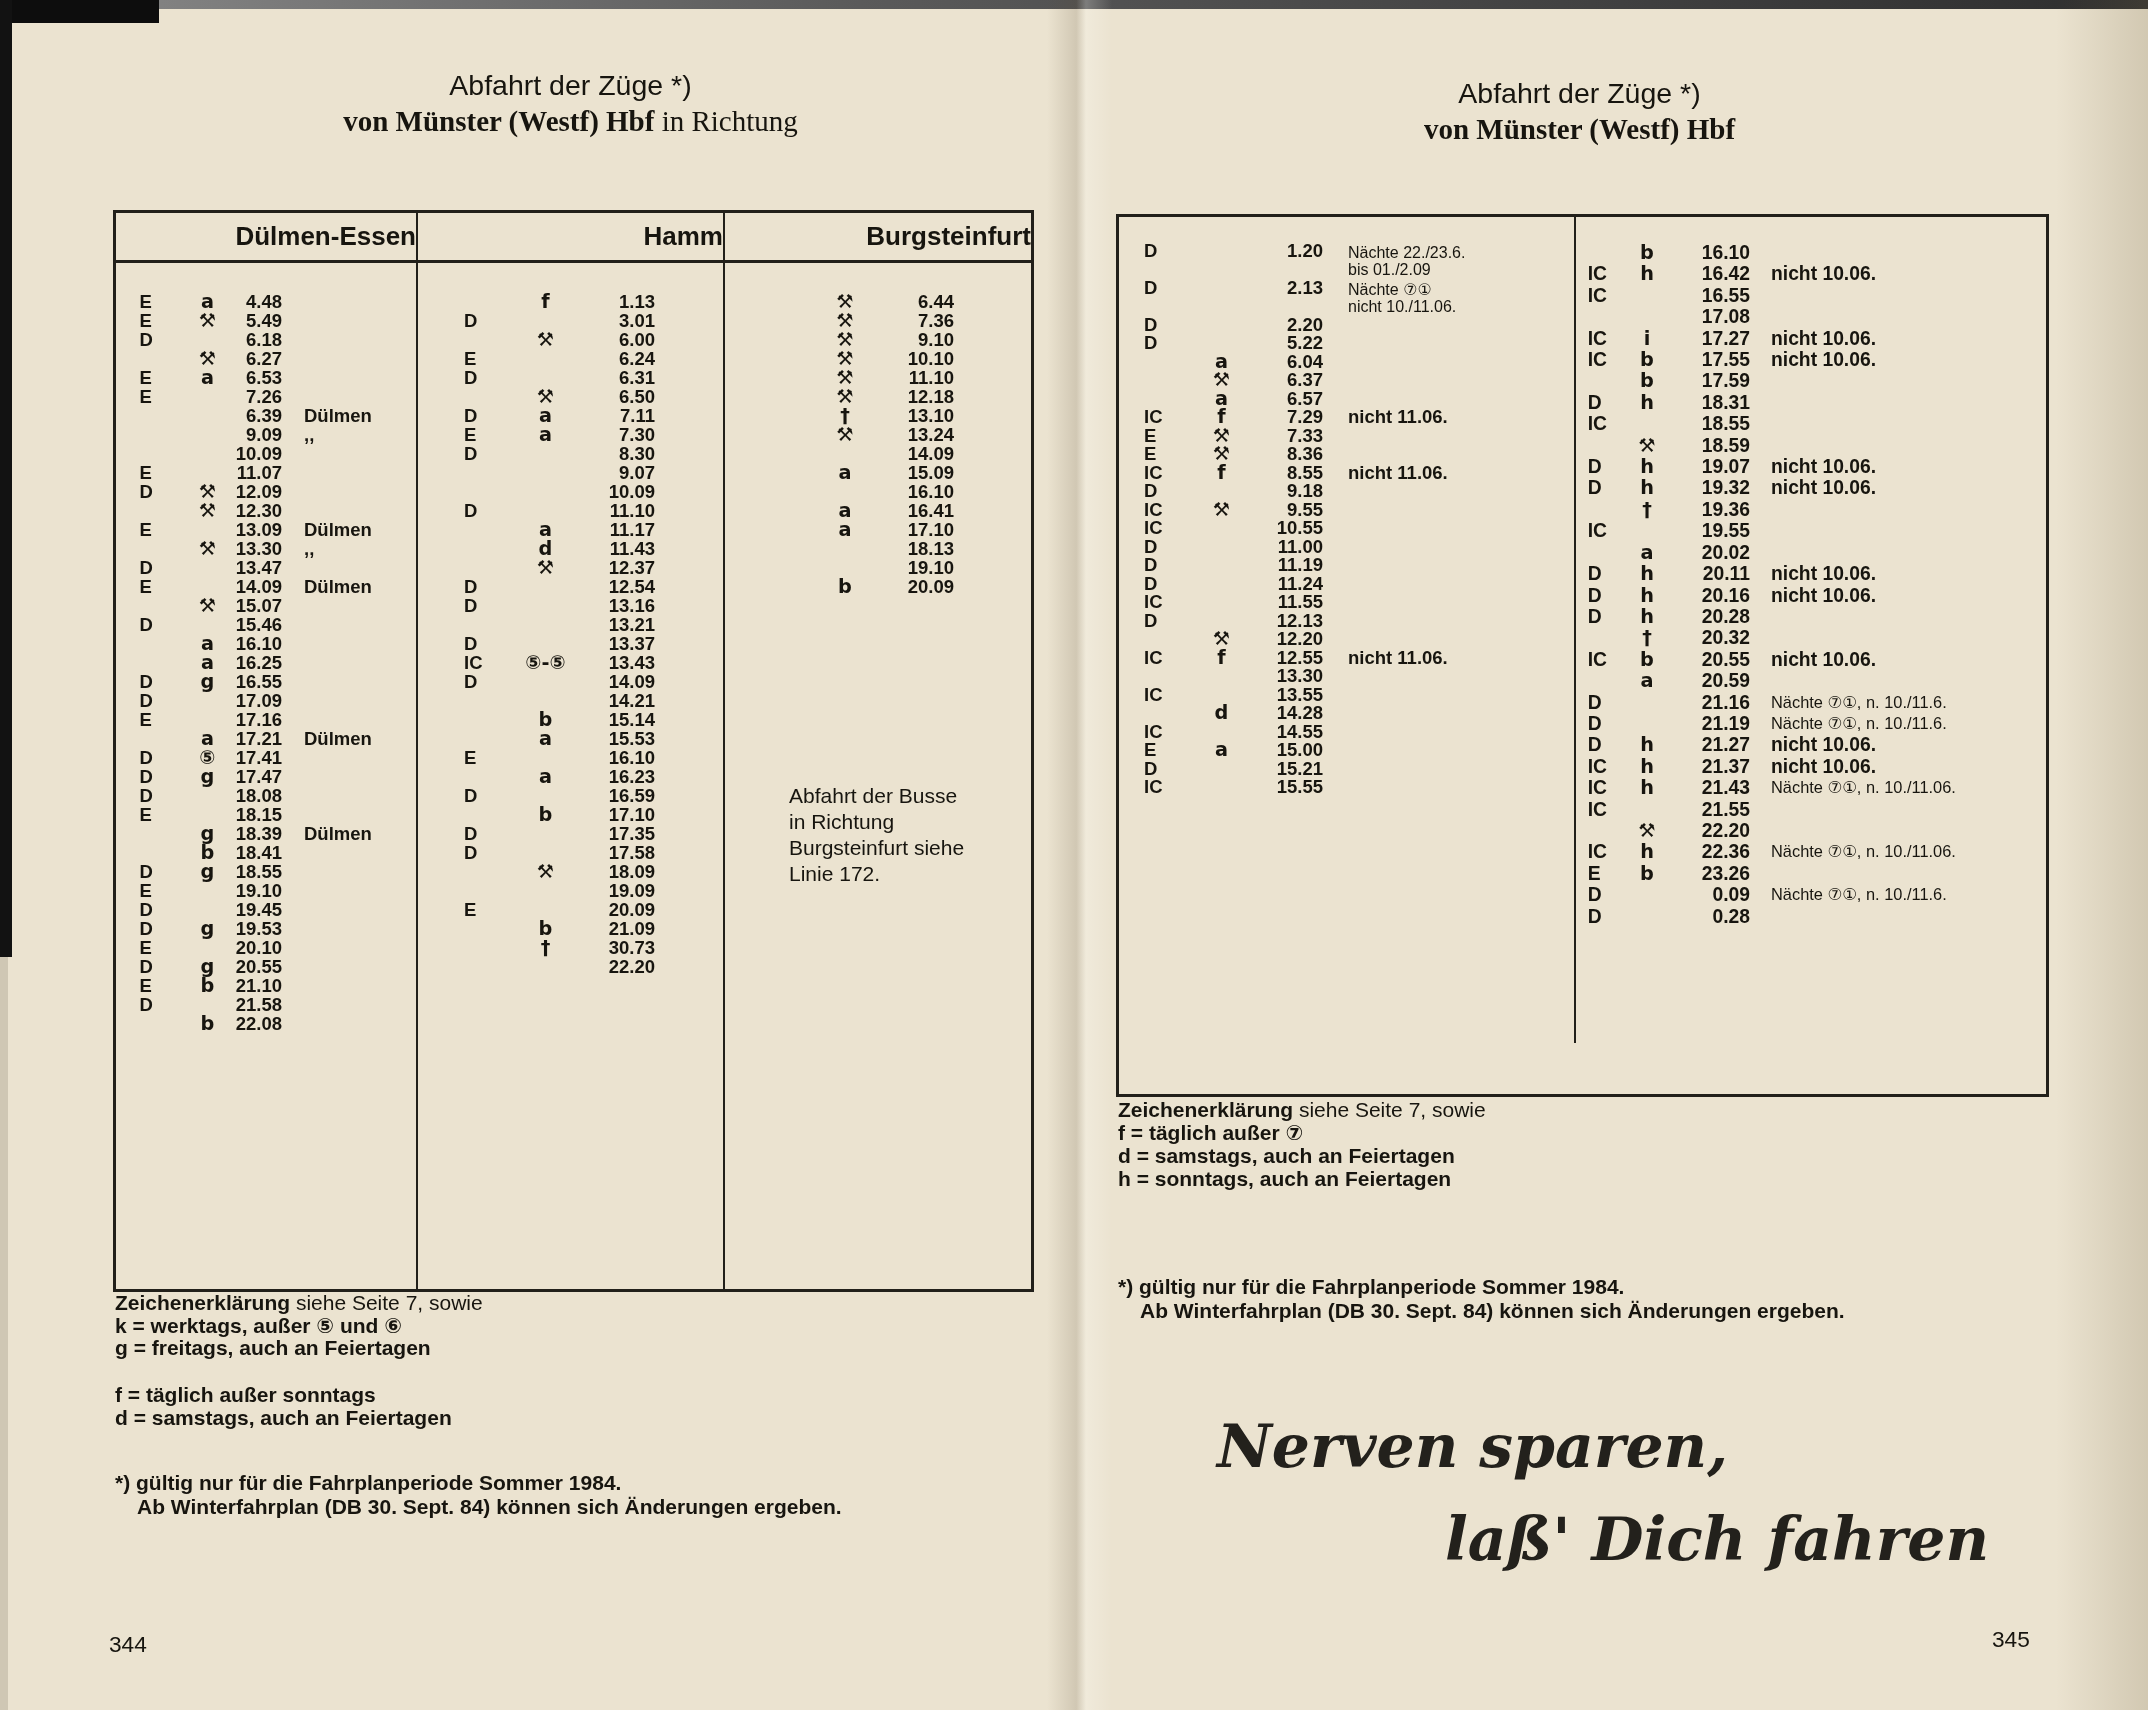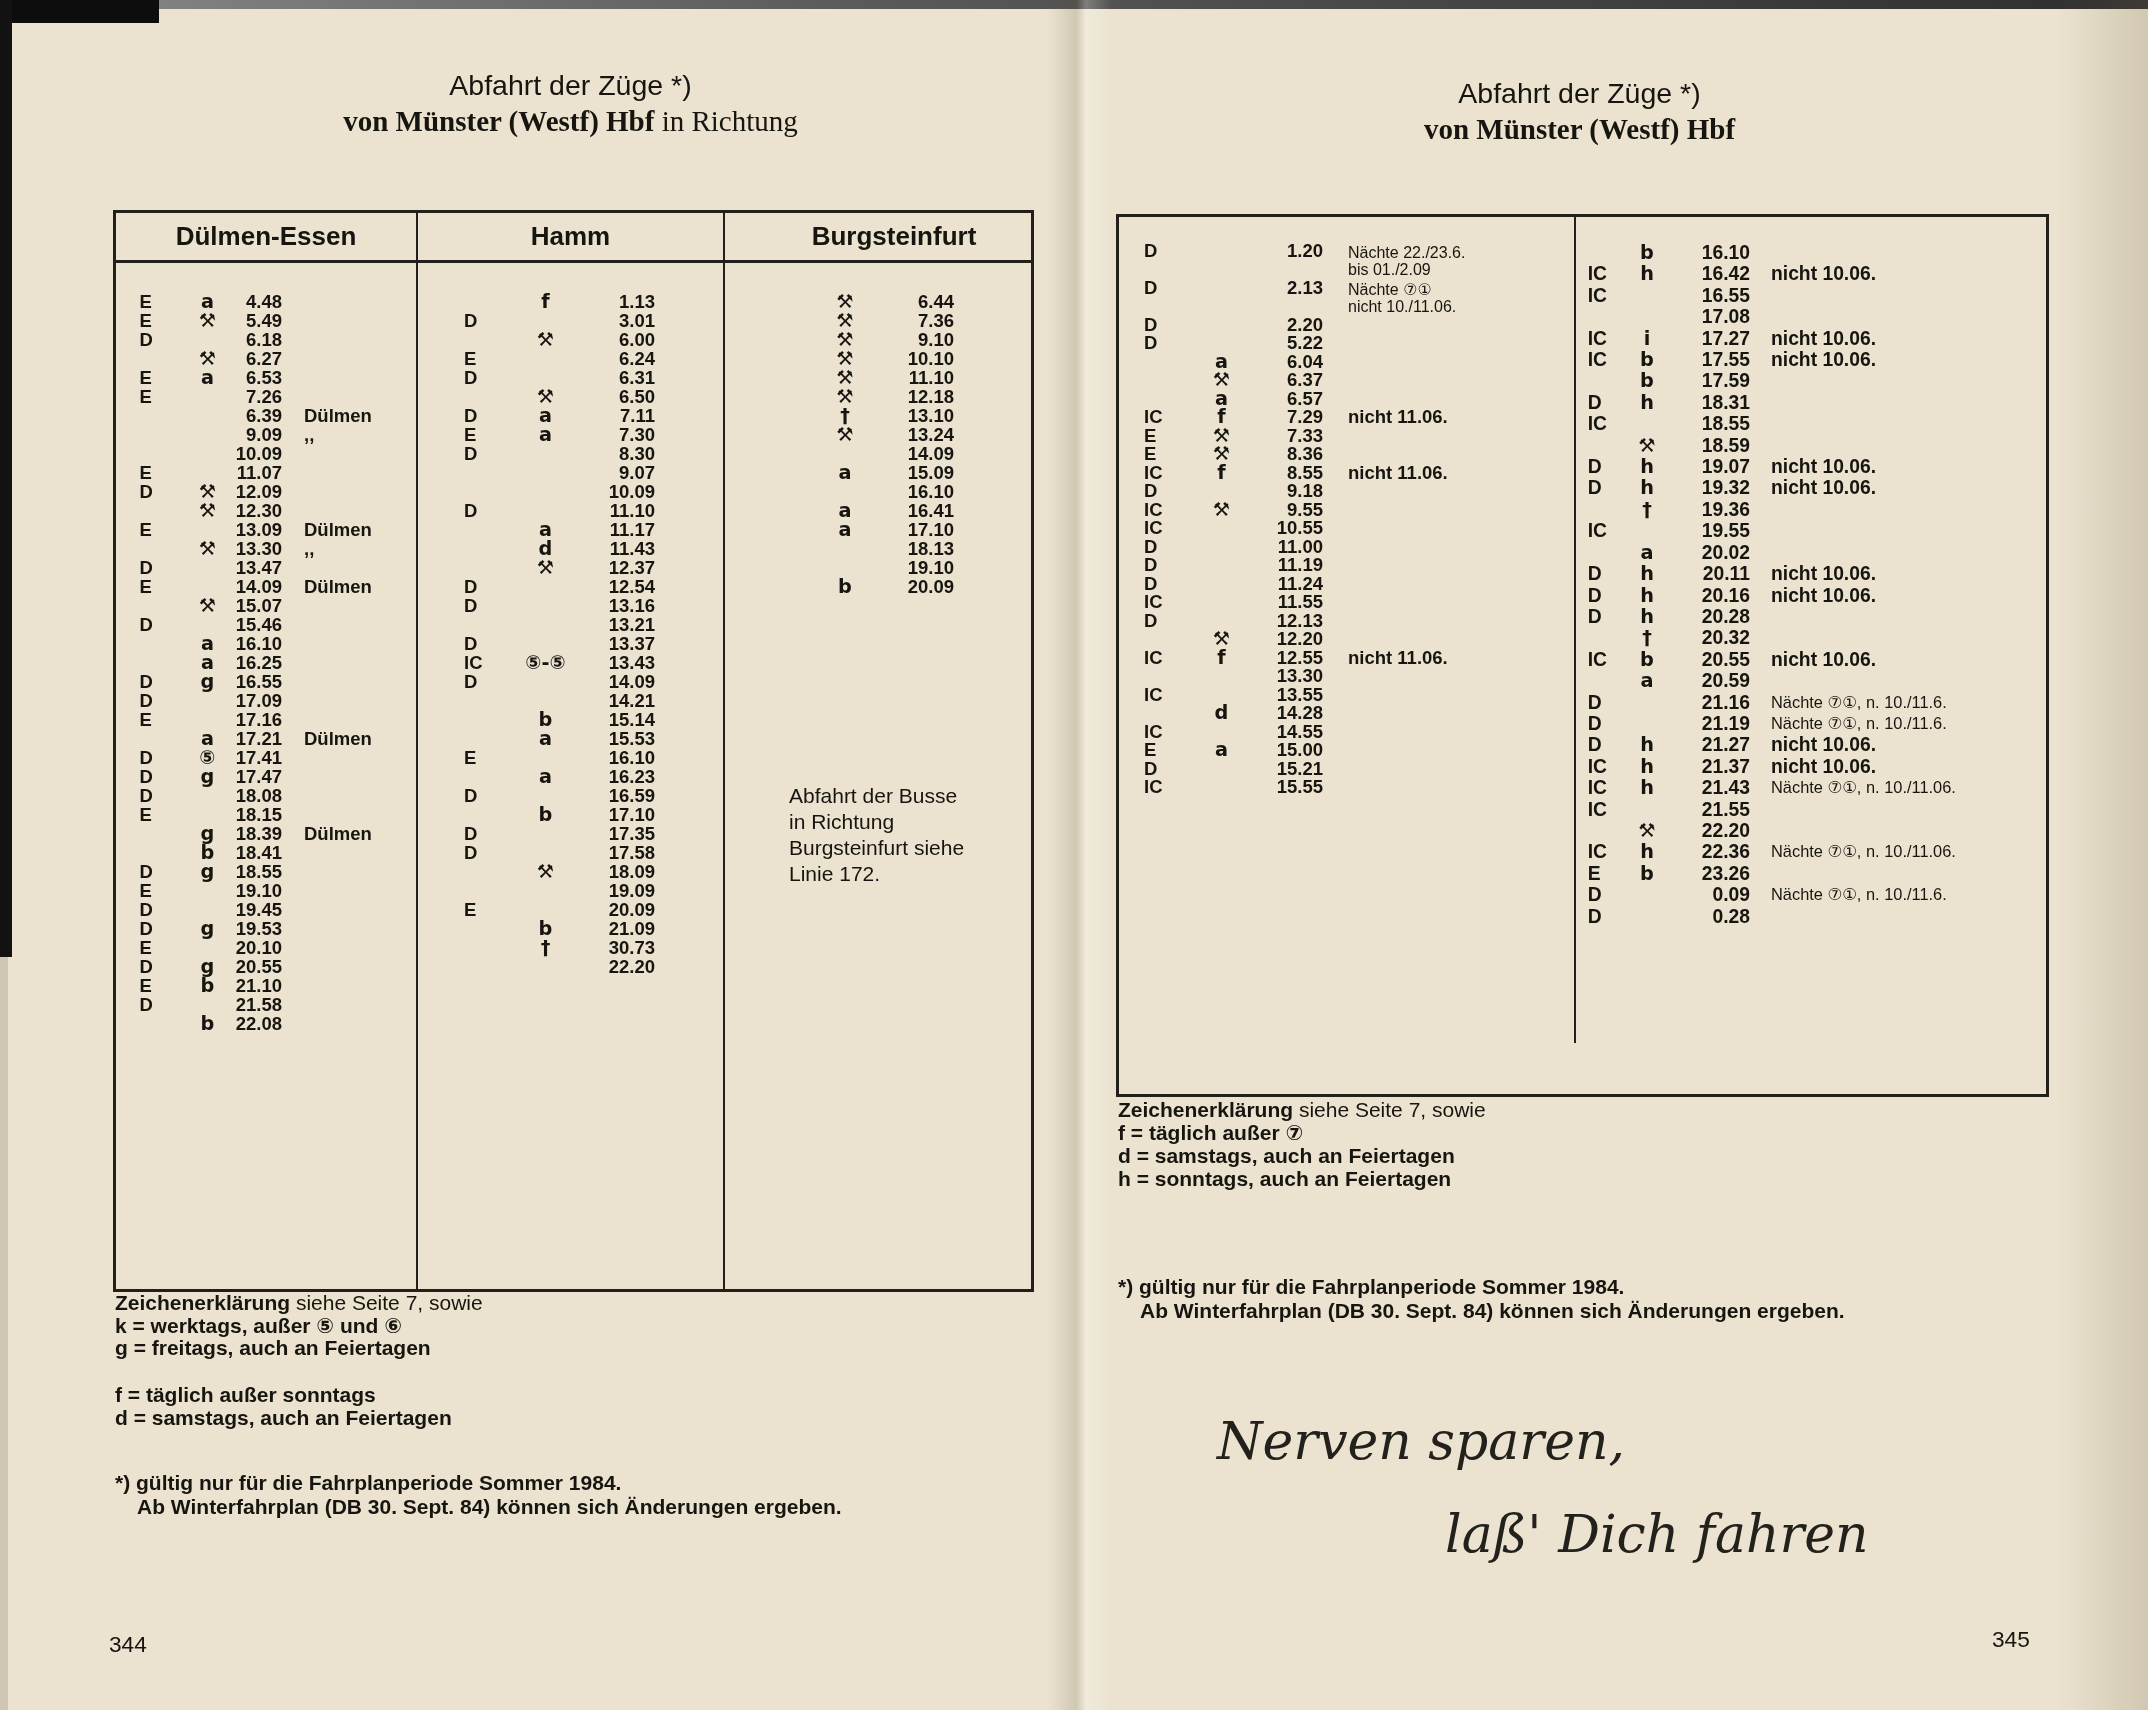--- a/index.html
+++ b/index.html
@@ -27,21 +27,21 @@
   .title .l2{font-size:29px;margin-top:3px;font-weight:400;font-family:Liberation Serif, serif;}
   .title .l2 .tb{font-weight:700;}
   #title-left{left:113px;top:69px;width:915px;}
   #title-right{left:1116px;top:77px;width:927px;}
 
   
   .ttable{position:absolute;border:3.4px solid #22201a;}
   #table-left{left:113px;top:210px;width:915px;height:1076px;}
   #table-right{left:1116px;top:214px;width:927px;height:877px;}
   .thead{display:grid;grid-template-columns:302px 307px 1fr;border-bottom:3.4px solid #22201a;height:47px;}
-  .th{text-align:center;line-height:47px;font-weight:700;font-size:26px;border-right:2.5px solid #22201a;}
+  .th{text-align:right;line-height:47px;font-weight:700;font-size:26px;border-right:2.5px solid #22201a;}
   .th:last-child{border-right:none;margin-left:32px;}
   .tbody{display:grid;grid-template-columns:302px 307px 1fr;height:calc(100% - 50px);}
   .tcol{border-right:2.5px solid #22201a;padding-top:28.5px;position:relative;}
   .tcol:last-child{border-right:none;}
 
   .thead2{height:48px;border-bottom:3.4px solid #22201a;text-align:center;line-height:48px;font-size:25px;font-weight:400;}
   .thead2 .tb{font-weight:700;}
   .tbody2{display:grid;grid-template-columns:457px 1fr;height:calc(100% - 51px);}
   .tcol2{border-right:2.5px solid #22201a;padding-top:25px;position:relative;}
   .tcol2:last-child{border-right:none;}
@@ -81,21 +81,21 @@
   #legend-right{left:1118px;top:1098px;width:722px;line-height:23px;}
   .legend .hb{font-weight:700;}
   .legend-line{font-weight:700;}
   .footnote{position:absolute;font-weight:700;font-size:21px;line-height:23.5px;}
   #footnote-left{left:115px;top:1471px;}
   #footnote-right{left:1118px;top:1275px;}
   .footnote .fl2{padding-left:22px;}
 
   
   .slogan{position:absolute;font-family:"DejaVu Serif","Liberation Serif",serif;
-    font-style:italic;font-weight:400;font-size:52px;white-space:nowrap;color:#23211c;}
+    font-style:italic;font-weight:700;font-size:60px;white-space:nowrap;color:#23211c;}
   #slogan1{left:1217px;top:1411px;}
   #slogan2{left:1445px;top:1504px;}
 
   .pagenum{position:absolute;font-size:22.7px;font-weight:400;}
   #pagenum-left{left:109px;top:1631px;}
   #pagenum-right{left:1992px;top:1626px;}
 </style>
 </head>
 <body>
 

